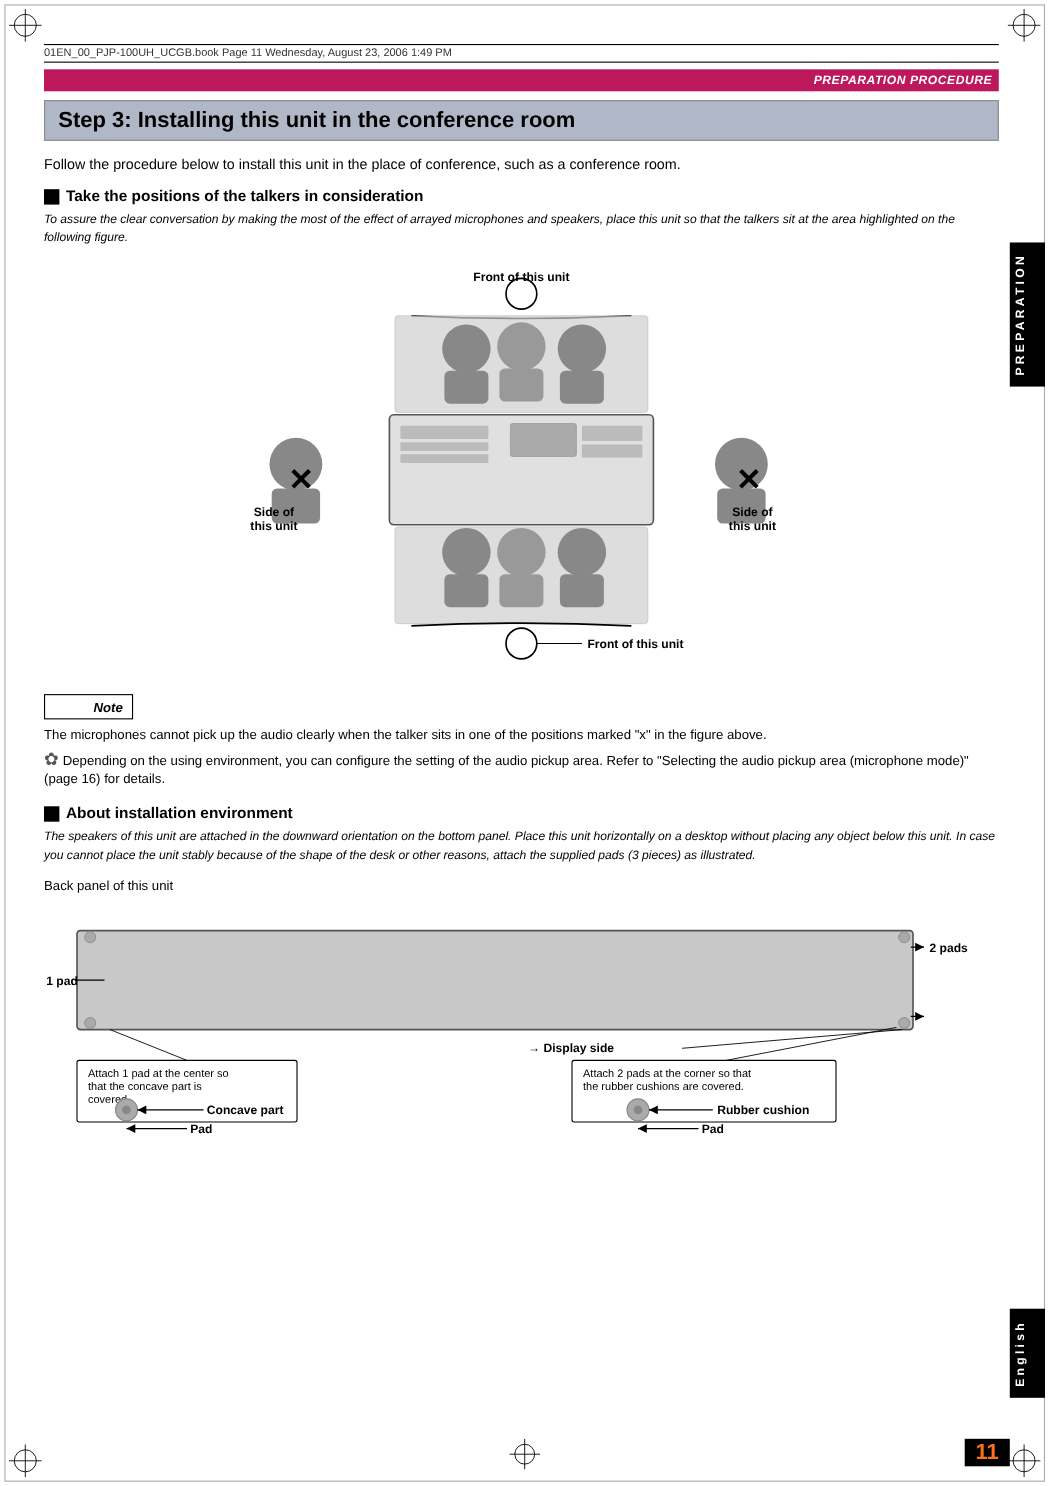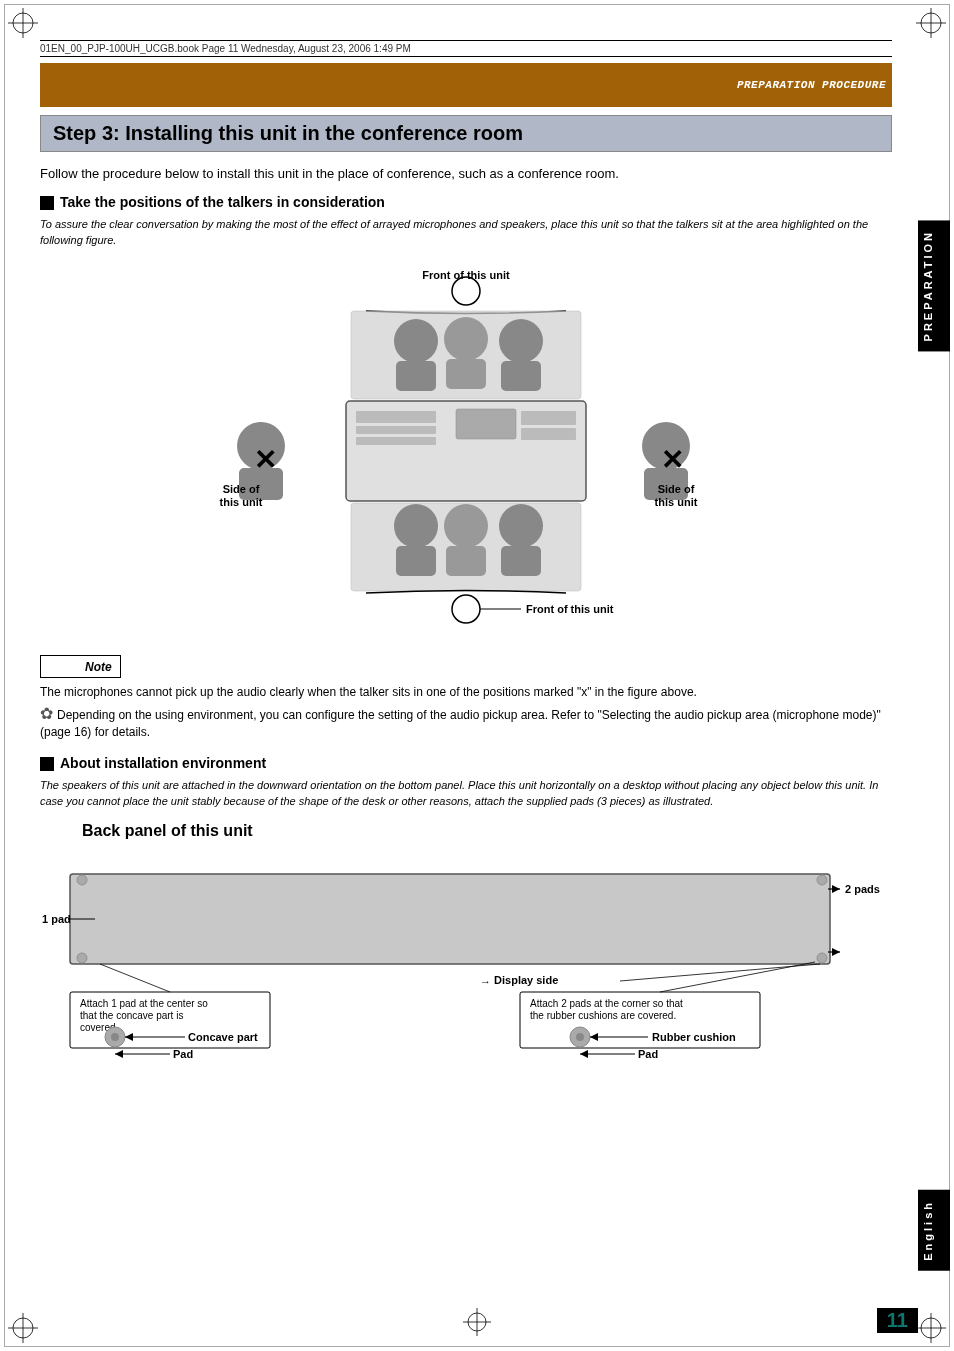--- a/index.html
+++ b/index.html
@@ -47,30 +47,29 @@
       font-size: 10px;
       color: #333;
       border-top: 1px solid #000;
       border-bottom: 1px solid #000;
       padding: 2px 0;
       margin-bottom: 6px;
     }
 
     
     .section-header {
-      background: #a16207;
+      background: #be185d;
       color: #fff;
       font-style: italic;
       font-weight: bold;
       font-size: 11px;
       text-align: right;
-      padding: 16px 6px;
+      padding: 4px 6px;
       margin-bottom: 8px;
       letter-spacing: 0.5px;
-      font-family: Liberation Mono, monospace;
     }
 
     
     .step-title-box {
       background: #b0b8c8;
       border: 1px solid #888;
       padding: 6px 12px;
       margin-bottom: 12px;
       display: inline-block;
       width: 100%;
@@ -127,24 +126,23 @@
       font-size: 12px;
       line-height: 1.4;
       margin-bottom: 4px;
     }
 
     
     .install-diagram {
       margin-top: 10px;
     }
     .install-diagram-label {
-      font-size: 16px;
-      font-weight: bold;
+      font-size: 12px;
+      font-weight: normal;
       margin-bottom: 4px;
-      margin-left: 42px;
     }
 
     
     .outer-border {
       position: absolute;
       top: 4px; left: 4px; right: 4px; bottom: 4px;
       border: 0.5px solid #aaa;
       pointer-events: none;
     }
   </style>
@@ -185,33 +183,33 @@
   </div>
 
   <div style="position:absolute; right:4px; top:220px; width:32px; background:#000; color:#fff; writing-mode:vertical-rl; transform:rotate(180deg); font-size:11px; font-weight:bold; letter-spacing:3px; padding:10px 4px; text-align:center;">
     <span>PREPARATION</span>
   </div>
 
   <div style="position:absolute; right:4px; bottom:80px; width:32px; background:#000; color:#fff; writing-mode:vertical-rl; transform:rotate(180deg); font-size:11px; font-weight:bold; letter-spacing:3px; padding:10px 4px; text-align:center;">
     <span>English</span>
   </div>
 
-  <div style="position:absolute; bottom:18px; right:36px; background:#000; color:#0f766e; font-size:20px; font-weight:bold; padding:1px 10px;">
+  <div style="position:absolute; bottom:18px; right:36px; background:#000; color:#f97316; font-size:20px; font-weight:bold; padding:1px 10px;">
     <span>11</span>
   </div>
 
   <div style="position:absolute; bottom:12px; left:50%; transform:translateX(-50%);">
     <svg width="28" height="28" viewBox="0 0 28 28">
         <circle cx="14" cy="14" r="9" fill="none" stroke="#000" stroke-width="0.8"></circle>
         <line x1="14" y1="0" x2="14" y2="28" stroke="#000" stroke-width="0.8"></line>
         <line x1="0" y1="14" x2="28" y2="14" stroke="#000" stroke-width="0.8"></line>
       </svg>
   </div>
 
-  <div class="content-area" style="right:62px;">
+  <div class="content-area" style="right:46px;">
 
     
     <div class="file-info">
       <span>01EN_00_PJP-100UH_UCGB.book  Page 11  Wednesday, August 23, 2006  1:49 PM</span>
     </div>
 
     
     <div class="section-header">
       <span>PREPARATION PROCEDURE</span>
     </div>

